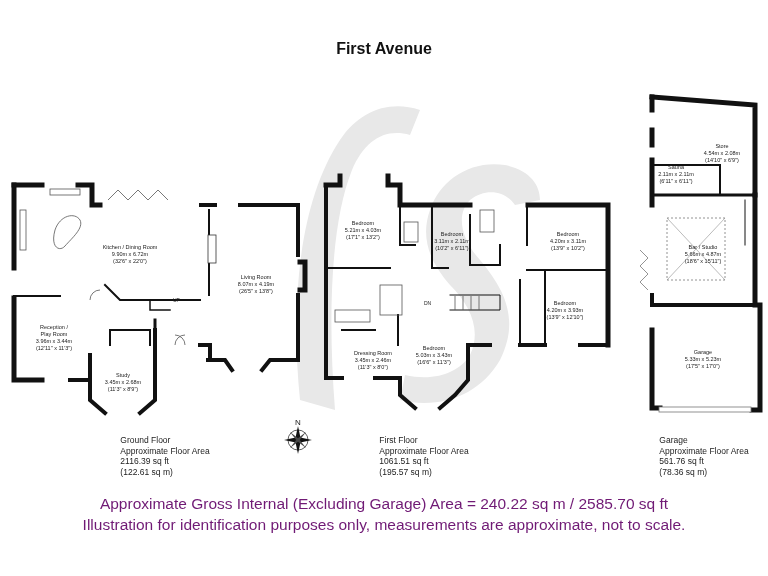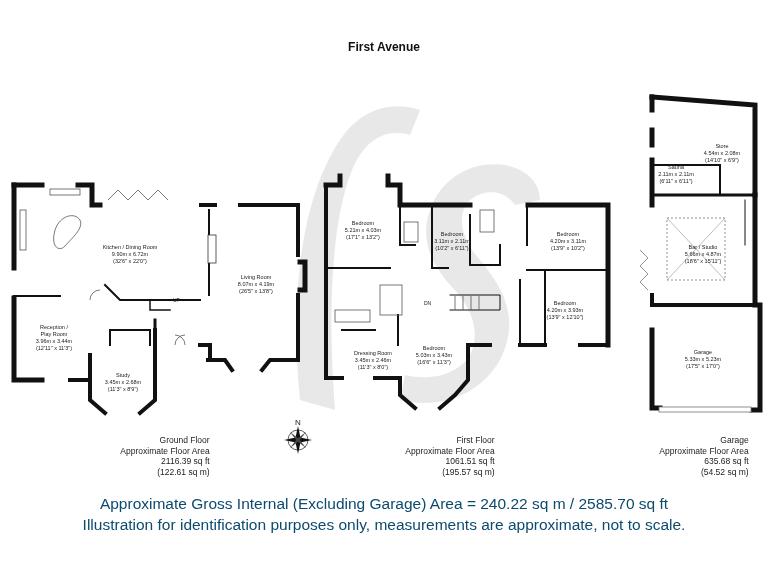--- a/index.html
+++ b/index.html
@@ -1,21 +1,21 @@
 <!DOCTYPE html>
 <html><head>
 <meta charset="utf-8">
 <style>
   html, body { margin:0; padding:0; }
   body { width:768px; height:576px; background:#ffffff; position:relative; overflow:hidden; font-family:"Liberation Sans", sans-serif; color:#111; }
-  .title { position:absolute; left:0; width:768px; top:40px; text-align:center; font-weight:bold; font-size:12px; }
+  .title { position:absolute; left:0; width:768px; top:40px; text-align:center; font-weight:bold; font-size:16px; }
   svg.plan { position:absolute; left:0; top:0; }
   .room { position:absolute; text-align:center; font-size:5.5px; line-height:7px; color:#222; white-space:nowrap; transform:translateX(-50%); }
-  .floor-label { position:absolute; text-align:right; font-size:8.5px; line-height:10.5px; color:#222; transform:translateX(-50%); white-space:nowrap; }
-  .footer { position:absolute; left:0; width:768px; text-align:center; font-size:15.5px; line-height:21px; color:#0c4a6e; }
+  .floor-label { position:absolute; text-align:left; font-size:8.5px; line-height:10.5px; color:#222; transform:translateX(-50%); white-space:nowrap; }
+  .footer { position:absolute; left:0; width:768px; text-align:center; font-size:15.5px; line-height:21px; color:#701a75; }
   .tag { position:absolute; font-size:5px; color:#222; }
 </style>
 </head>
 <body>
 
 <div class="title">First Avenue</div>
 
 <svg class="plan" width="768" height="576" viewBox="0 0 768 576">
 
   <g fill="#e8e8e8">
@@ -178,27 +178,27 @@
   <div>5.33m x 5.23m</div>
   <div>(17'5" x 17'0")</div>
 </div>
 
 <div class="floor-label" style="left:165px;top:435px;">
   <div>Ground Floor</div>
   <div>Approximate Floor Area</div>
   <div>2116.39 sq ft</div>
   <div>(122.61 sq m)</div>
 </div>
-<div class="floor-label" style="left:450px;top:435px;">
+<div class="floor-label" style="left:424px;top:435px;">
   <div>First Floor</div>
   <div>Approximate Floor Area</div>
   <div>1061.51 sq ft</div>
   <div>(195.57 sq m)</div>
 </div>
 <div class="floor-label" style="left:704px;top:435px;">
   <div>Garage</div>
   <div>Approximate Floor Area</div>
-  <div>635.68 sq ft</div>
-  <div>(54.52 sq m)</div>
+  <div>561.76 sq ft</div>
+  <div>(78.36 sq m)</div>
 </div>
 
 <div class="footer" style="top:493px;">Approximate Gross Internal (Excluding Garage) Area = 240.22 sq m / 2585.70 sq ft</div>
 <div class="footer" style="top:514px;">Illustration for identification purposes only, measurements are approximate, not to scale.</div>
 
 </body></html>

